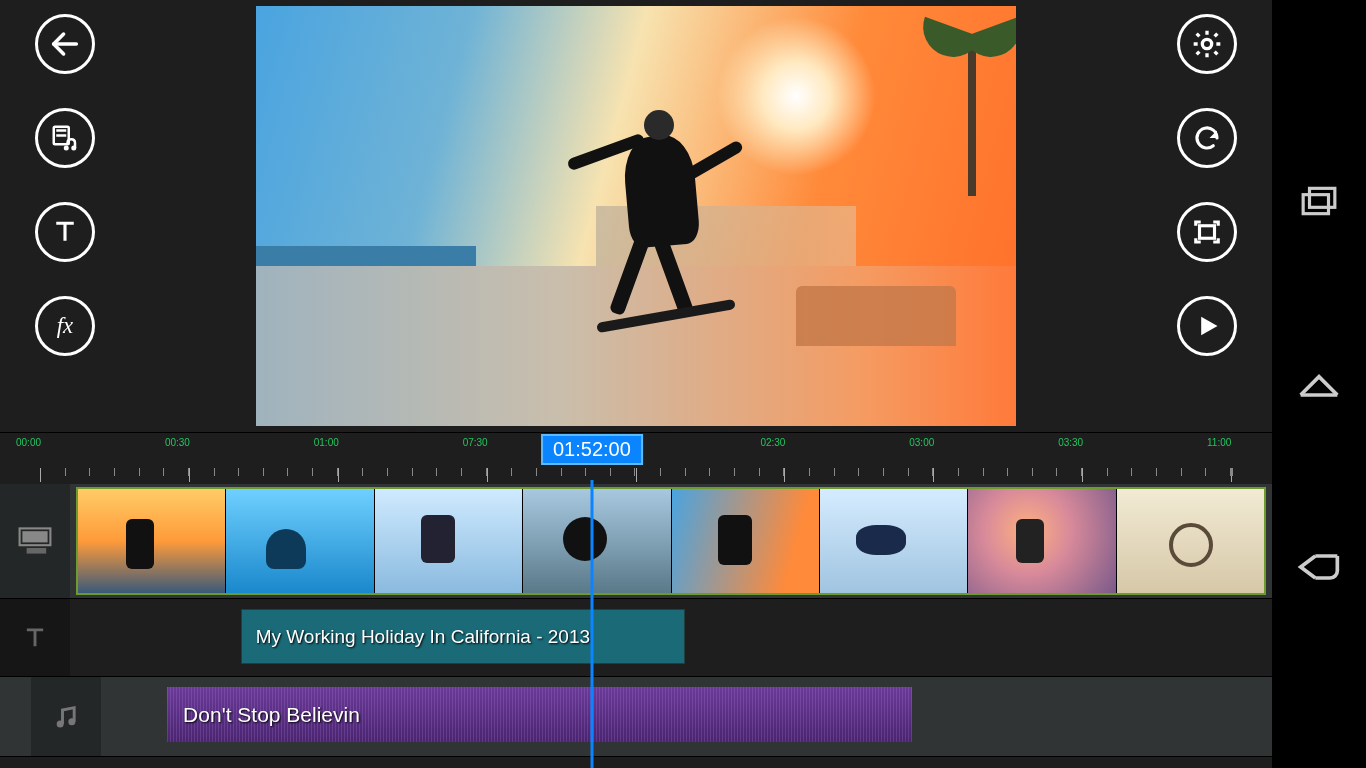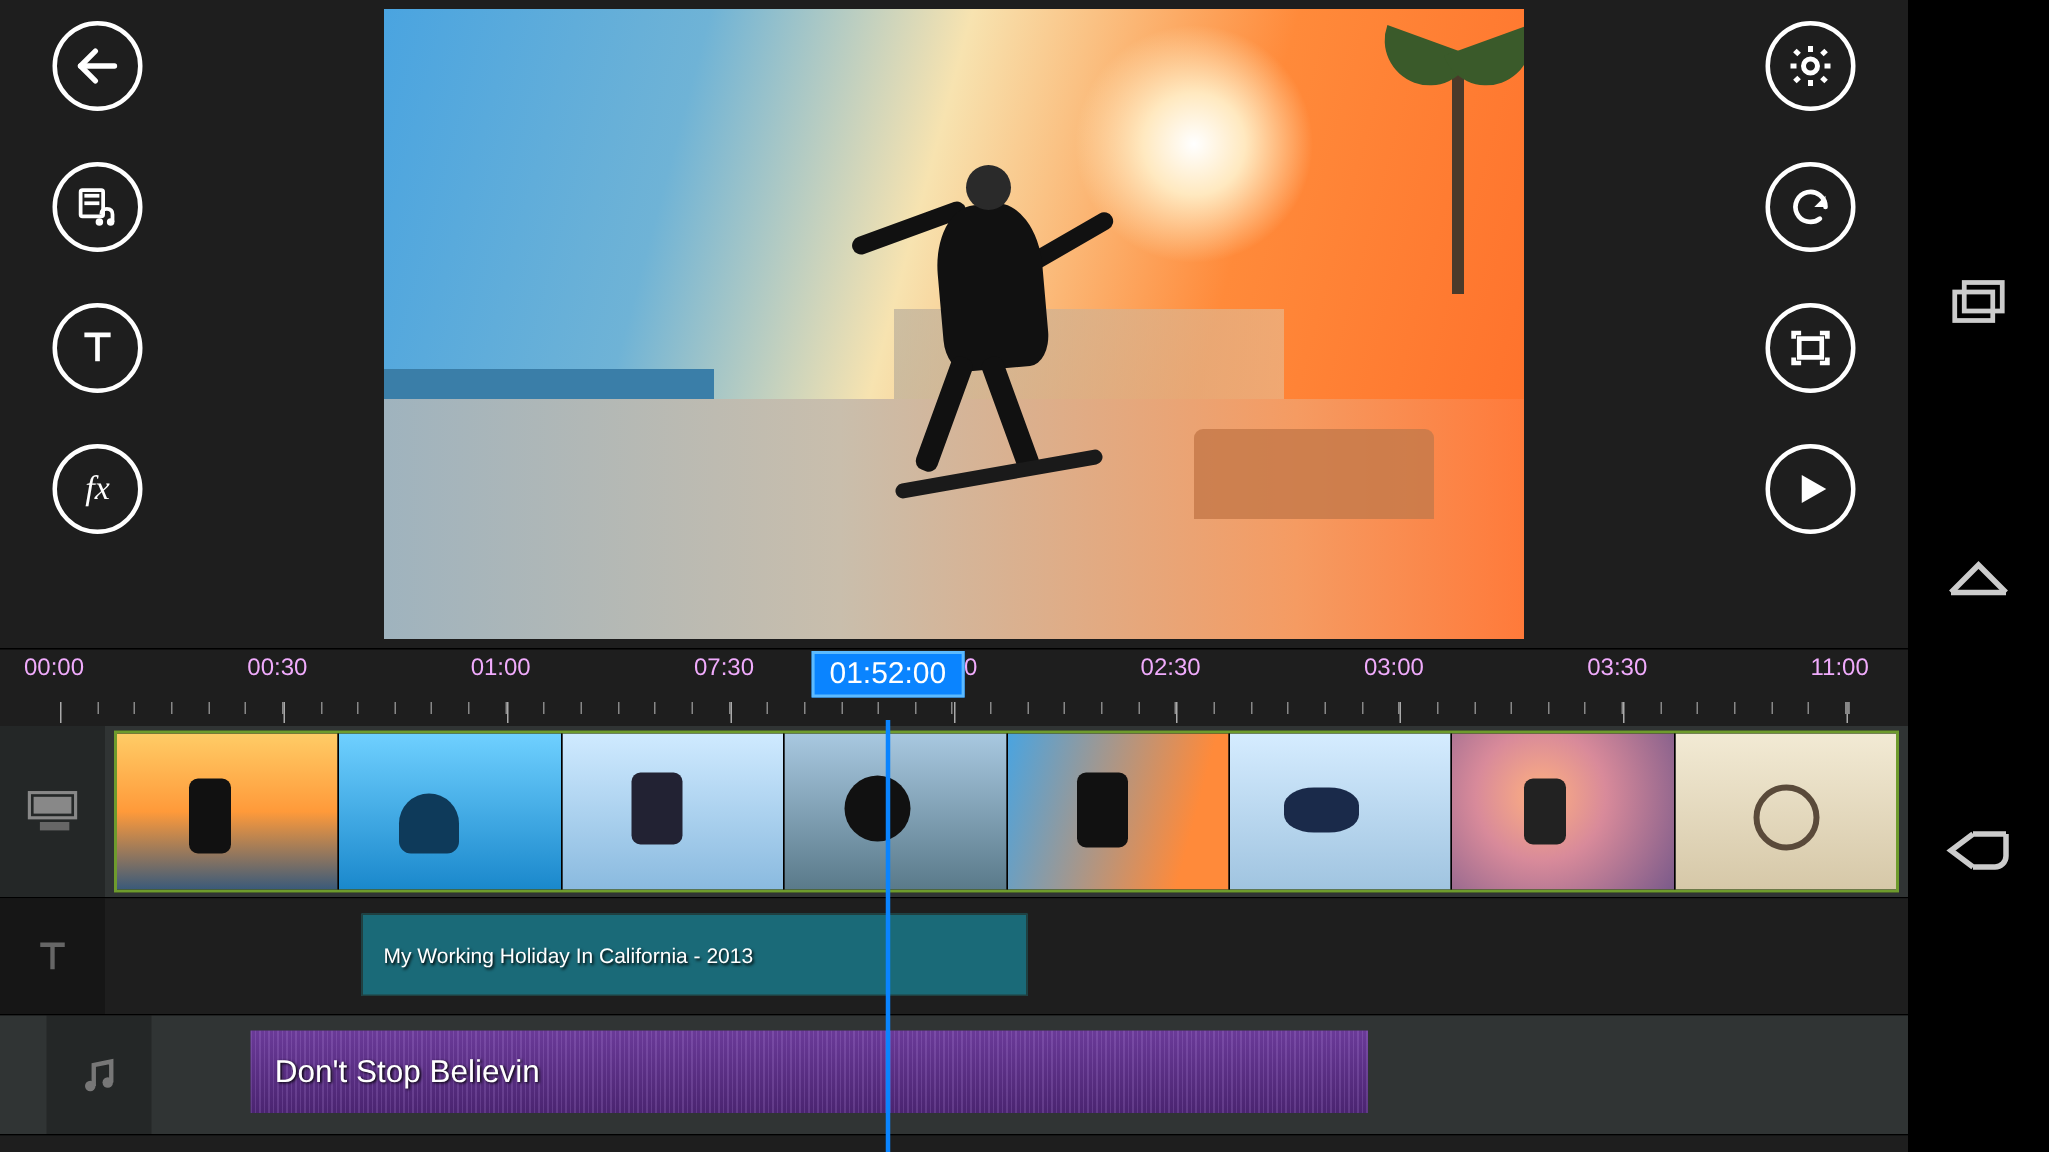--- a/index.html
+++ b/index.html
@@ -144,21 +144,21 @@
     display:flex;
     position:relative;
     padding: 0 40px;
     background:#1e1e1e;
   }
   .ruler .tick-group {
     flex:1; position:relative;
   }
   .ruler .label {
     position:absolute; top:4px; left:-24px;
-    font-size:16px; color:#f0abfc;
+    font-size:10px; color:#22c55e;
   }
   .ruler .ticks {
     position:absolute; bottom:4px; left:0; right:0; height:12px;
     display:flex; justify-content:space-between;
   }
   .ruler .ticks span {
     width:1px; background:#888; height:8px;
   }
   .ruler .ticks span.big { height:14px; background:#aaa;}
   .playhead-label {
@@ -203,21 +203,21 @@
     flex:1; height:100%; border-right:1px solid #000;
     position:relative; overflow:hidden;
   }
   .thumb:last-child{border-right:0;}
   .thumb .bg { position:absolute; inset:0; }
   .thumb .subject { position:absolute; }
   .title-clip {
     position:absolute; top:10px; height:55px;
     background:#1a6a78; border:1px solid #204040;
     display:flex; align-items:center;
-    padding:0 14px; color:#fff; font-size:14px;
+    padding:0 14px; color:#fff; font-size:19px;
     text-shadow:1px 1px 2px #000;
     white-space:nowrap;
   }
   .audio-clip {
     position:absolute; top:10px; height:55px;
     background: linear-gradient(#6a3a98,#4a2470);
     display:flex; align-items:center;
     padding:0 16px; color:#fff; font-size:21px;
     text-shadow:1px 1px 2px #000;
     white-space:nowrap;

